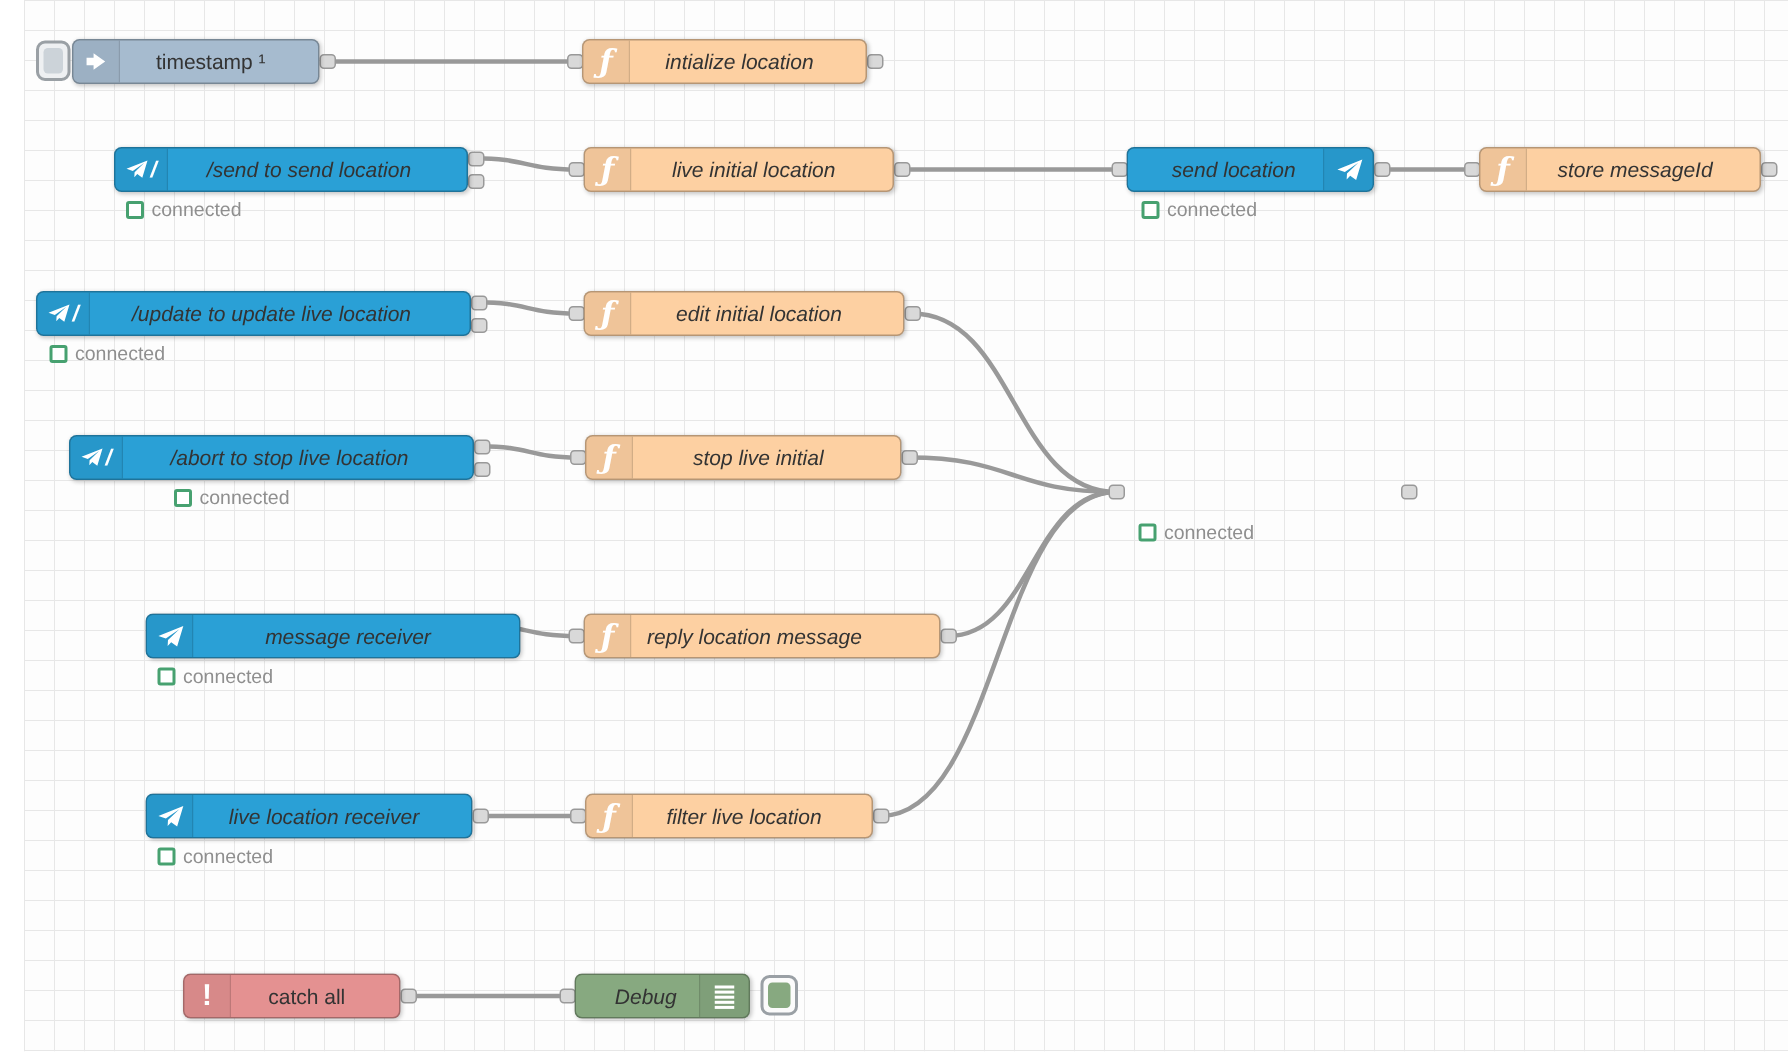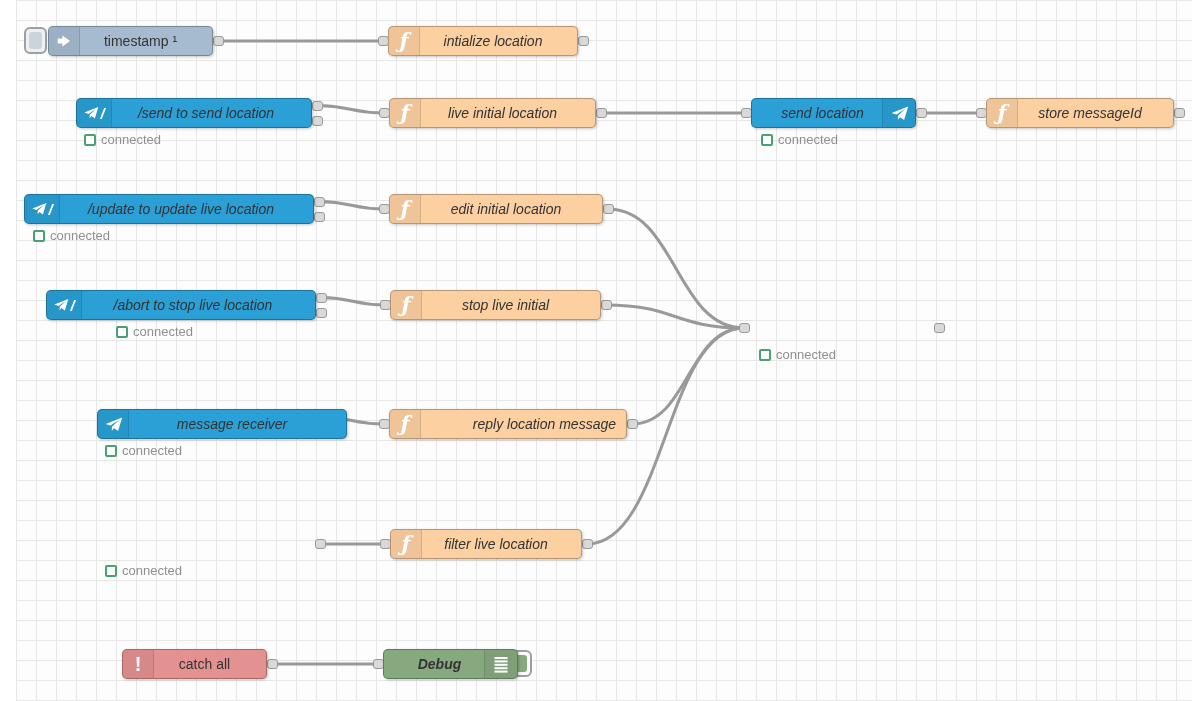--- a/index.html
+++ b/index.html
@@ -214,39 +214,47 @@
         <span class="node-label" style="color: rgb(51, 51, 51); padding-left: 30px; padding-right: 10px;">message receiver</span>
       </div>
       <div class="node-status" style="left: 89px; top: 444px;">
         <div class="status-square" style="border-color: rgb(71, 161, 112);"></div>
         <span class="status-text" style="color: rgb(143, 143, 143);">connected</span>
       </div>
       <div class="node" style="left: 373px; top: 409px; width: 238px; height: 30px; background: rgb(253, 208, 162);">
         <div class="icon-region left" style="width: 30px;">
           <span class="fn-glyph">ƒ</span>
         </div>
-        <span class="node-label" style="color: rgb(51, 51, 51); padding-right: 10px; text-align: right;">reply location message</span>
+        <span class="node-label" style="color: rgb(51, 51, 51); padding-right: 10px;">reply location message</span>
+      </div>
+      <div class="node" style="left: 81px; top: 529px; width: 218px; height: 30px; background: rgb(42, 160, 214);">
+        <div class="icon-region left" style="width: 30px;">
+          <svg width="19" height="19" viewBox="0 0 24 24">
+            <path fill="#fff" d="M23 3 2 11.3l6.3 2.1L19.6 5.6l-9.5 9.2-.3 5 3-3.2 5 3.7z"></path>
+          </svg>
+        </div>
+        <span class="node-label" style="color: rgb(51, 51, 51); padding-left: 30px; padding-right: 10px;">live location receiver</span>
       </div>
       <div class="node-status" style="left: 89px; top: 564px;">
         <div class="status-square" style="border-color: rgb(71, 161, 112);"></div>
         <span class="status-text" style="color: rgb(143, 143, 143);">connected</span>
       </div>
       <div class="node" style="left: 374px; top: 529px; width: 192px; height: 30px; background: rgb(253, 208, 162);">
         <div class="icon-region left" style="width: 30px;">
           <span class="fn-glyph">ƒ</span>
         </div>
         <span class="node-label" style="color: rgb(51, 51, 51); padding-left: 30px; padding-right: 10px;">filter live location</span>
       </div>
       <div class="node" style="left: 106px; top: 649px; width: 145px; height: 30px; background: rgb(228, 145, 145);">
         <div class="icon-region left" style="width: 30px;">
           <span class="excl-glyph">!</span>
         </div>
         <span class="node-label upright" style="color: rgb(51, 51, 51); padding-left: 30px; padding-right: 10px;">catch all</span>
       </div>
-      <div class="node" style="left: 367px; top: 649px; width: 135px; height: 30px; background: rgb(135, 169, 128); font-weight: bold;">
+      <div class="node" style="left: 367px; top: 649px; width: 117px; height: 30px; background: rgb(135, 169, 128);">
         <div class="icon-region right" style="width: 32px;">
           <svg width="18" height="20" viewBox="0 0 18 20">
             <g fill="#fff">
               <rect x="2.5" y="3" width="13" height="2"></rect>
               <rect x="2.5" y="6.4" width="13" height="2"></rect>
               <rect x="2.5" y="9.8" width="13" height="2"></rect>
               <rect x="2.5" y="13.2" width="13" height="2"></rect>
               <rect x="2.5" y="16.6" width="13" height="2"></rect>
             </g>
           </svg>

